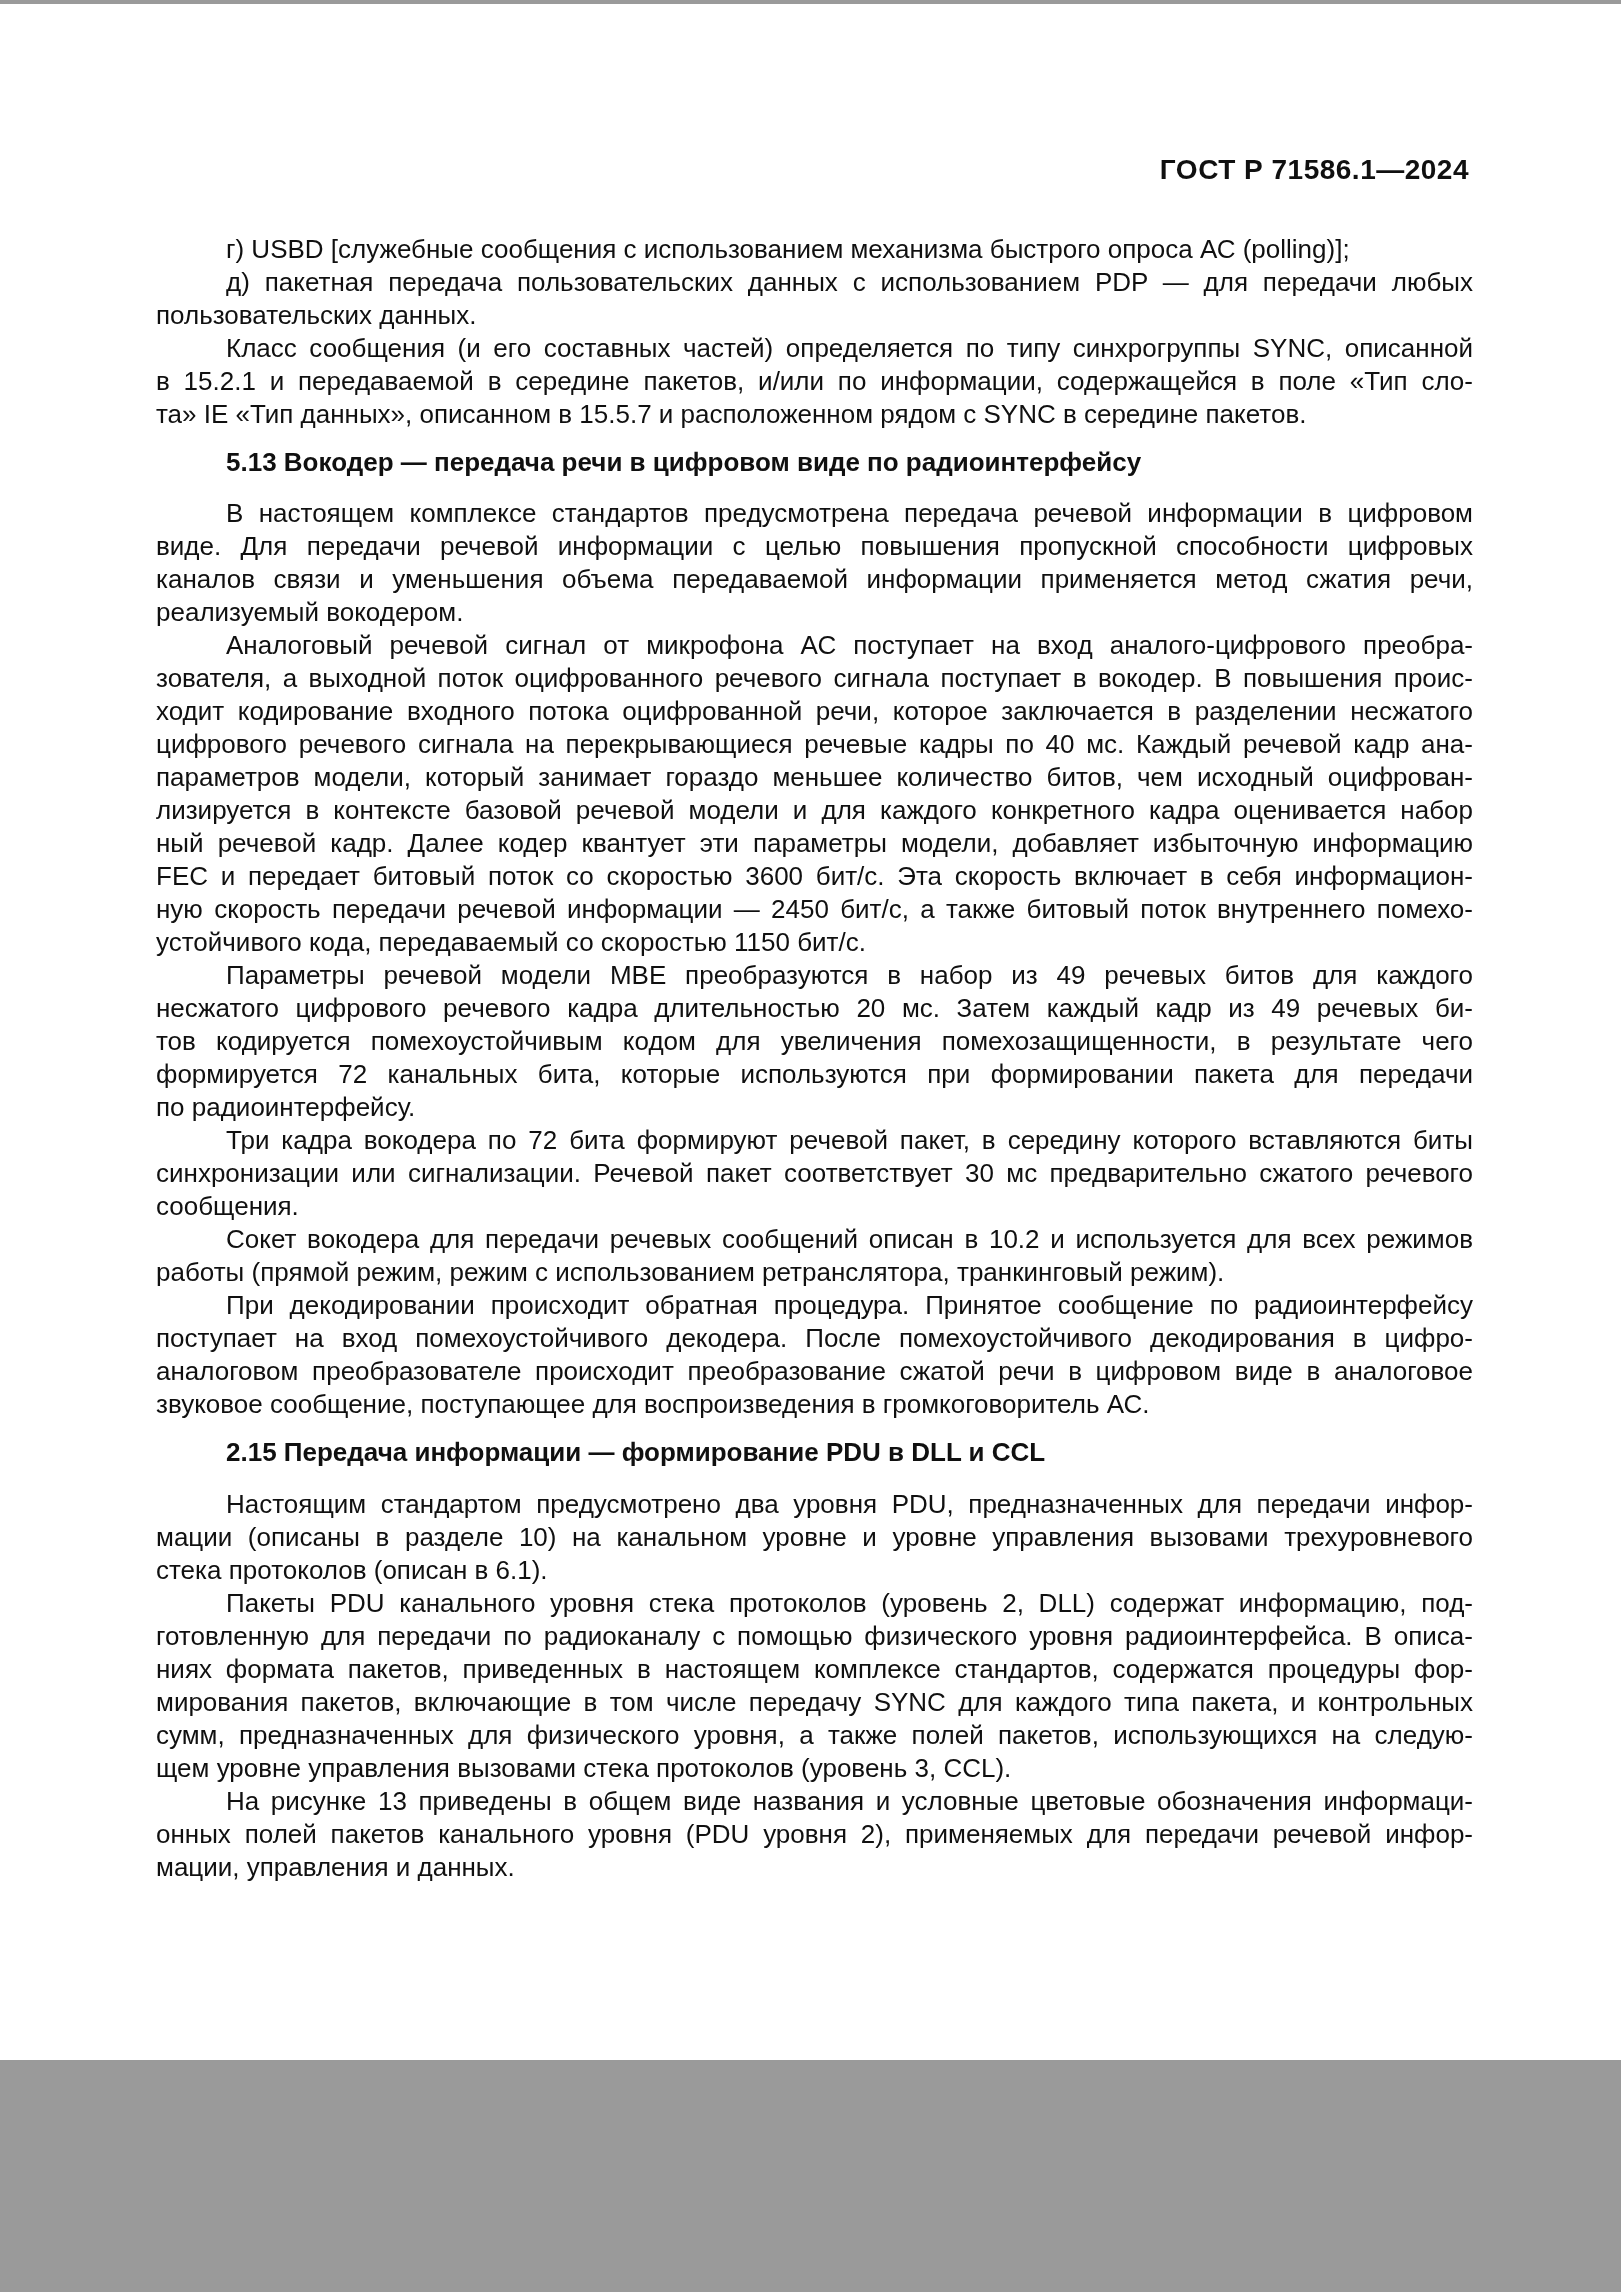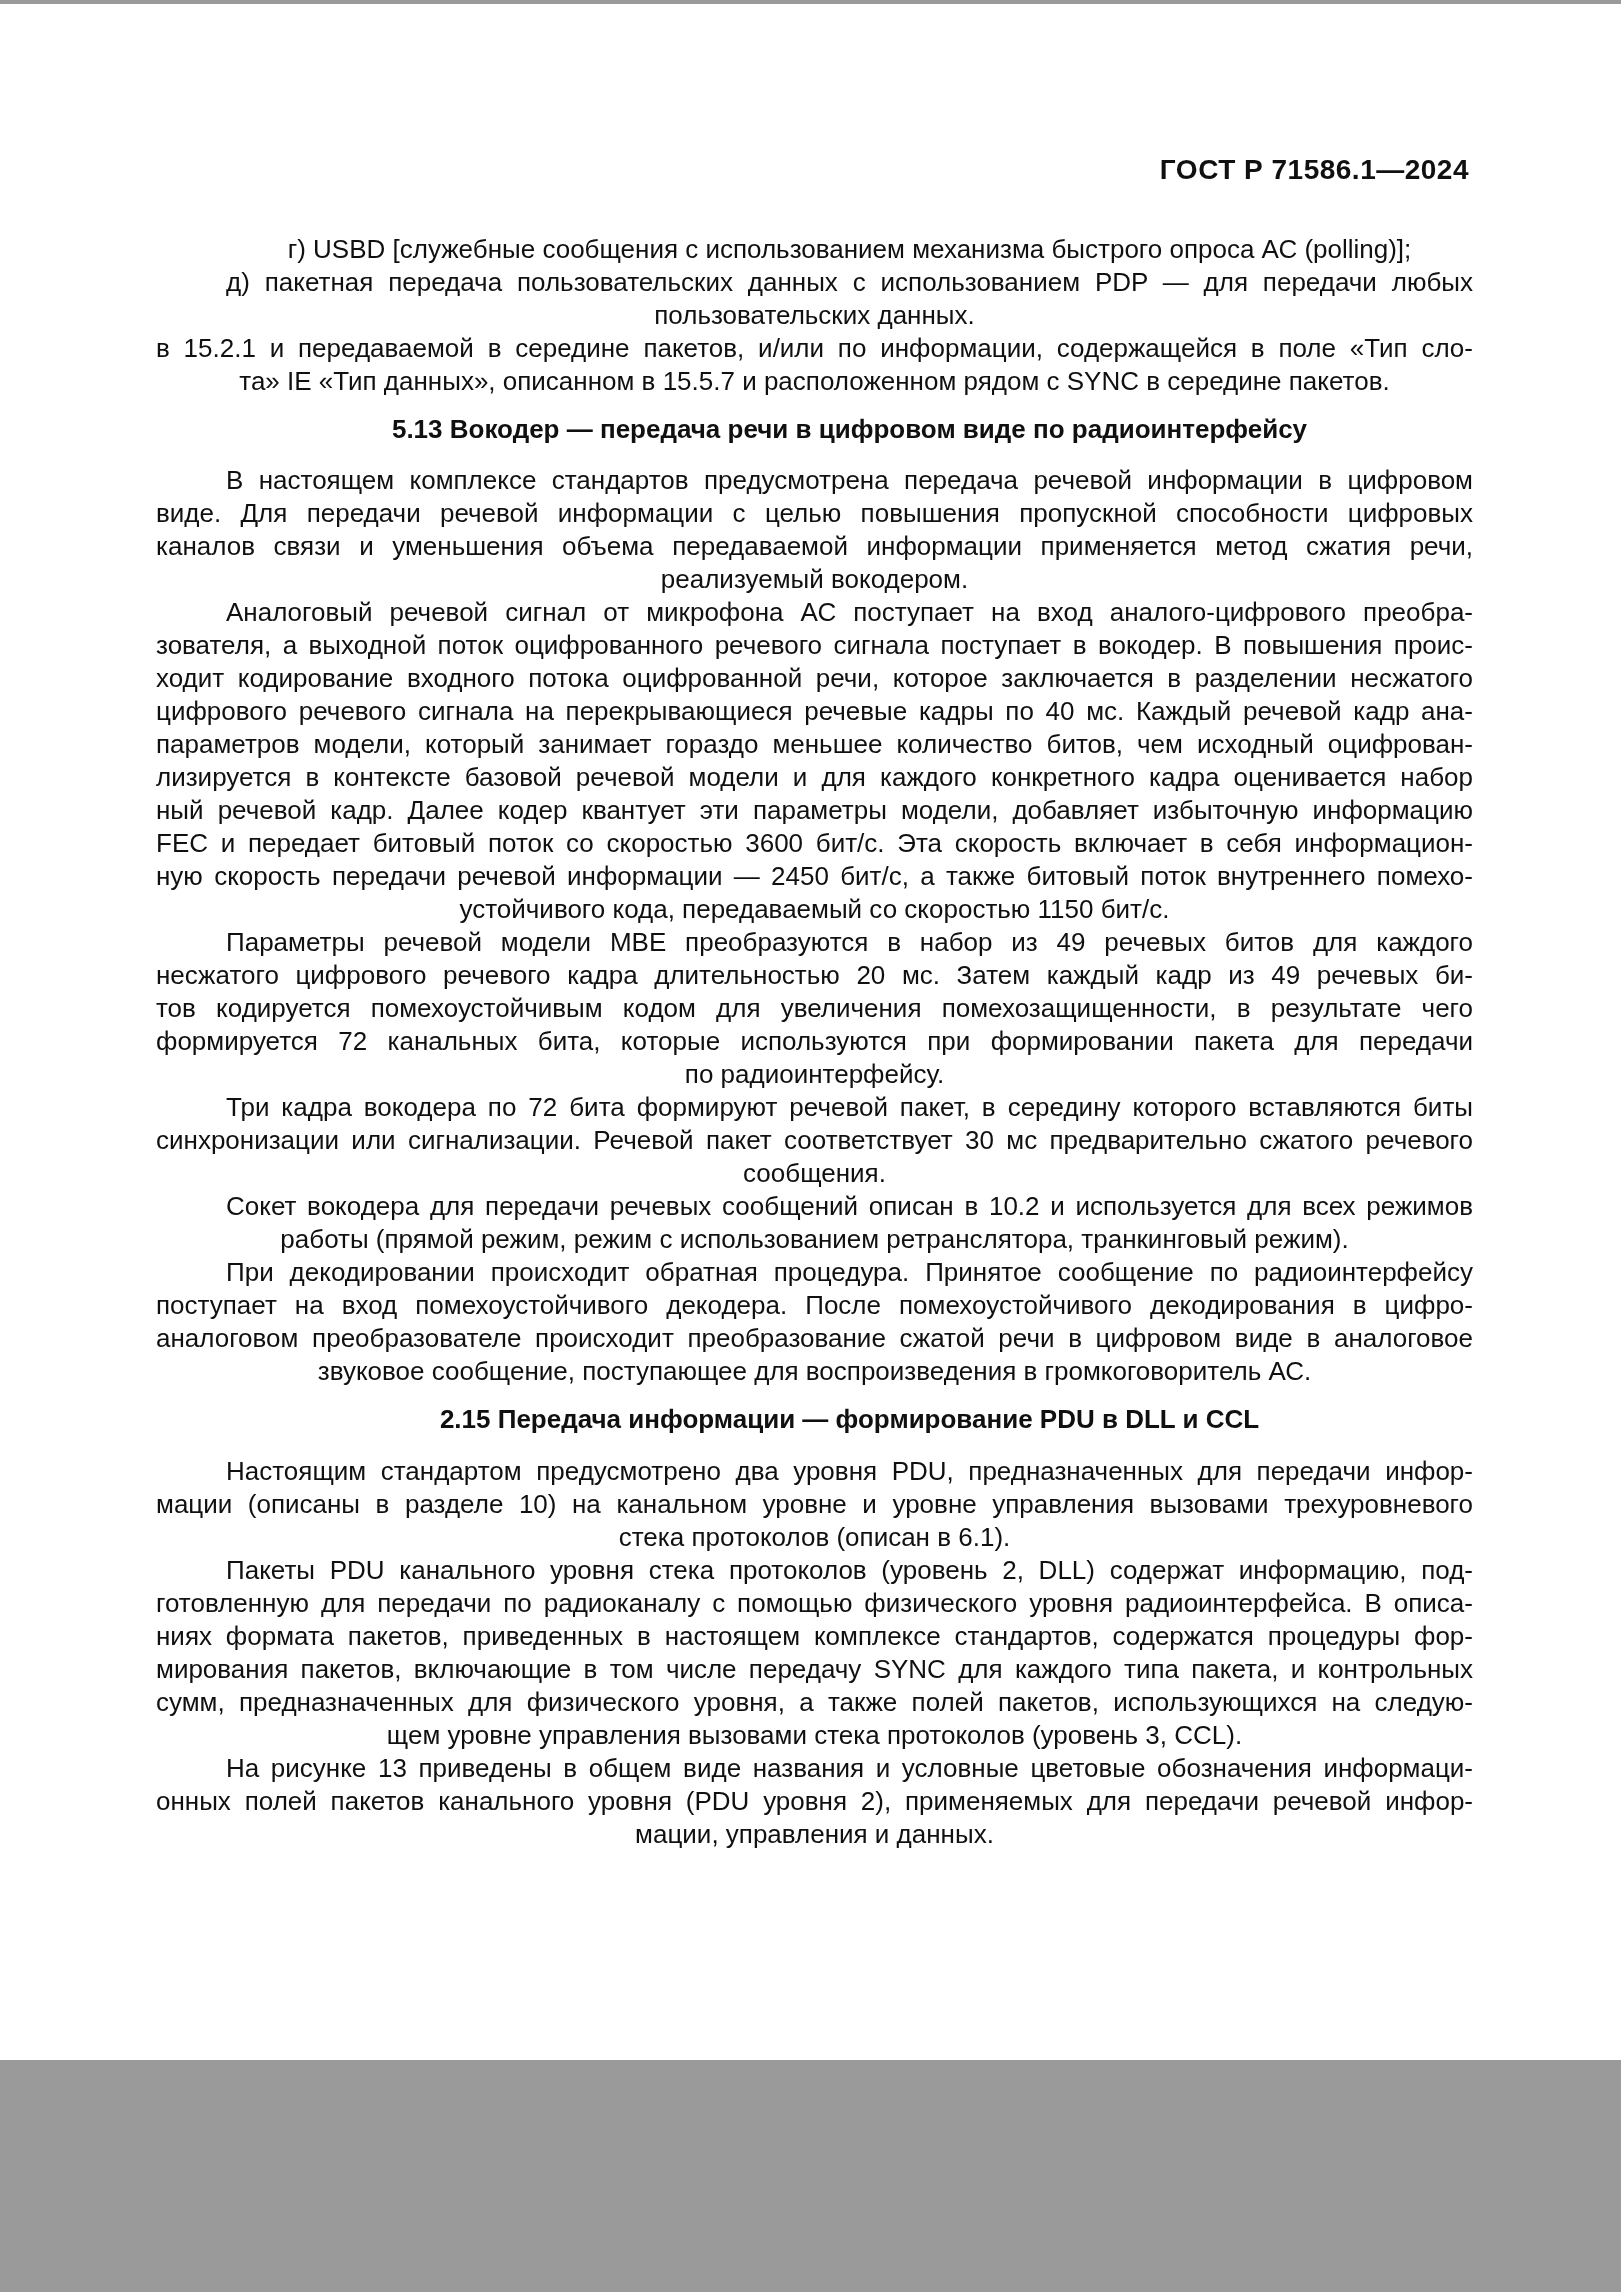--- a/index.html
+++ b/index.html
@@ -35,21 +35,21 @@
     width: 1317px;
     font-size: 26px;
     line-height: 33px;
   }
   .paragraph { margin: 0; }
   .heading {
     margin: 14.7px 0 18.6px 0;
     font-weight: bold;
   }
   .line {
-    text-align: center;
+    text-align: left;
     white-space: normal;
   }
   
   .line.fill {
     text-align: justify;
     text-align-last: justify;
   }
   
   .line.first { padding-left: 70px; }
   .page-footer {
@@ -72,20 +72,21 @@
 
   <div class="doc-body">
       <div class="paragraph">
         <div class="line first">г) USBD [служебные сообщения с использованием механизма быстрого опроса АС (polling)];</div>
       </div>
       <div class="paragraph">
         <div class="line first fill">д) пакетная передача пользовательских данных с использованием PDP — для передачи любых</div>
         <div class="line">пользовательских данных.</div>
       </div>
       <div class="paragraph">
+        <div class="line first fill">Класс сообщения (и его составных частей) определяется по типу синхрогруппы SYNC, описанной</div>
         <div class="line fill">в 15.2.1 и передаваемой в середине пакетов, и/или по информации, содержащейся в поле «Тип сло-</div>
         <div class="line">та» IE «Тип данных», описанном в 15.5.7 и расположенном рядом с SYNC в середине пакетов.</div>
       </div>
       <div class="heading">
         <div class="line first">5.13 Вокодер — передача речи в цифровом виде по радиоинтерфейсу</div>
       </div>
       <div class="paragraph">
         <div class="line first fill">В настоящем комплексе стандартов предусмотрена передача речевой информации в цифровом</div>
         <div class="line fill">виде. Для передачи речевой информации с целью повышения пропускной способности цифровых</div>
         <div class="line fill">каналов связи и уменьшения объема передаваемой информации применяется метод сжатия речи,</div>

